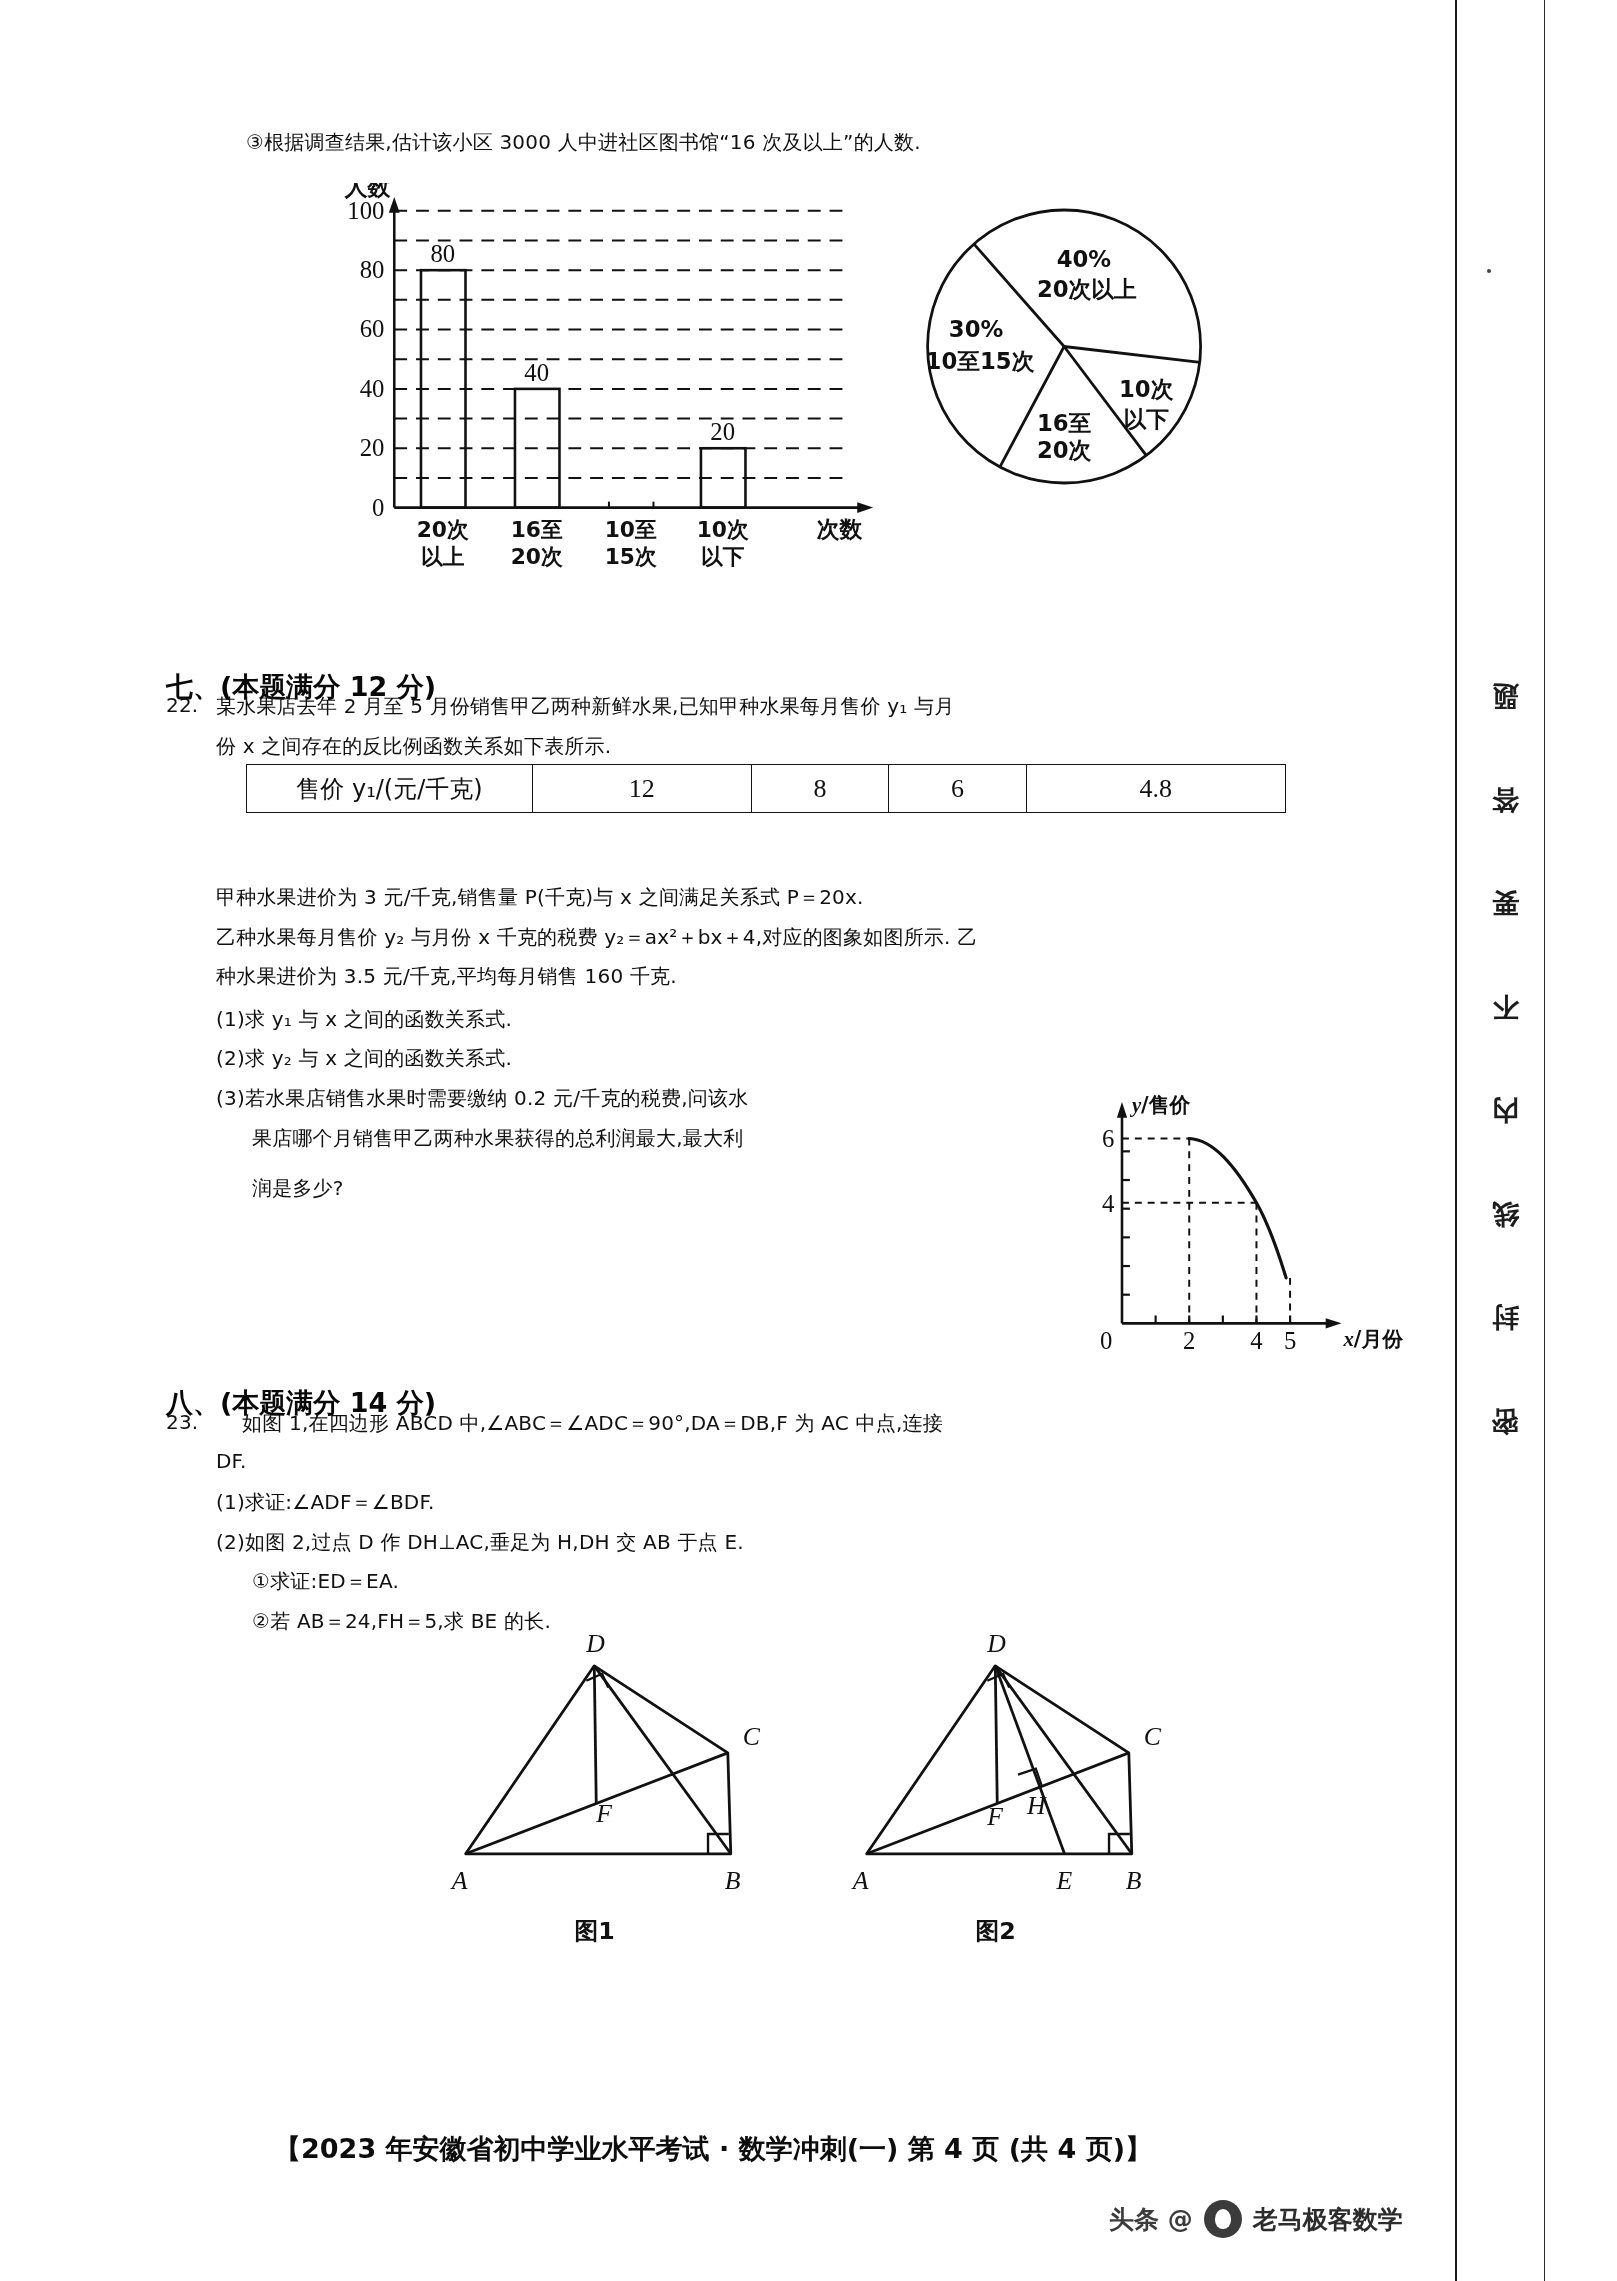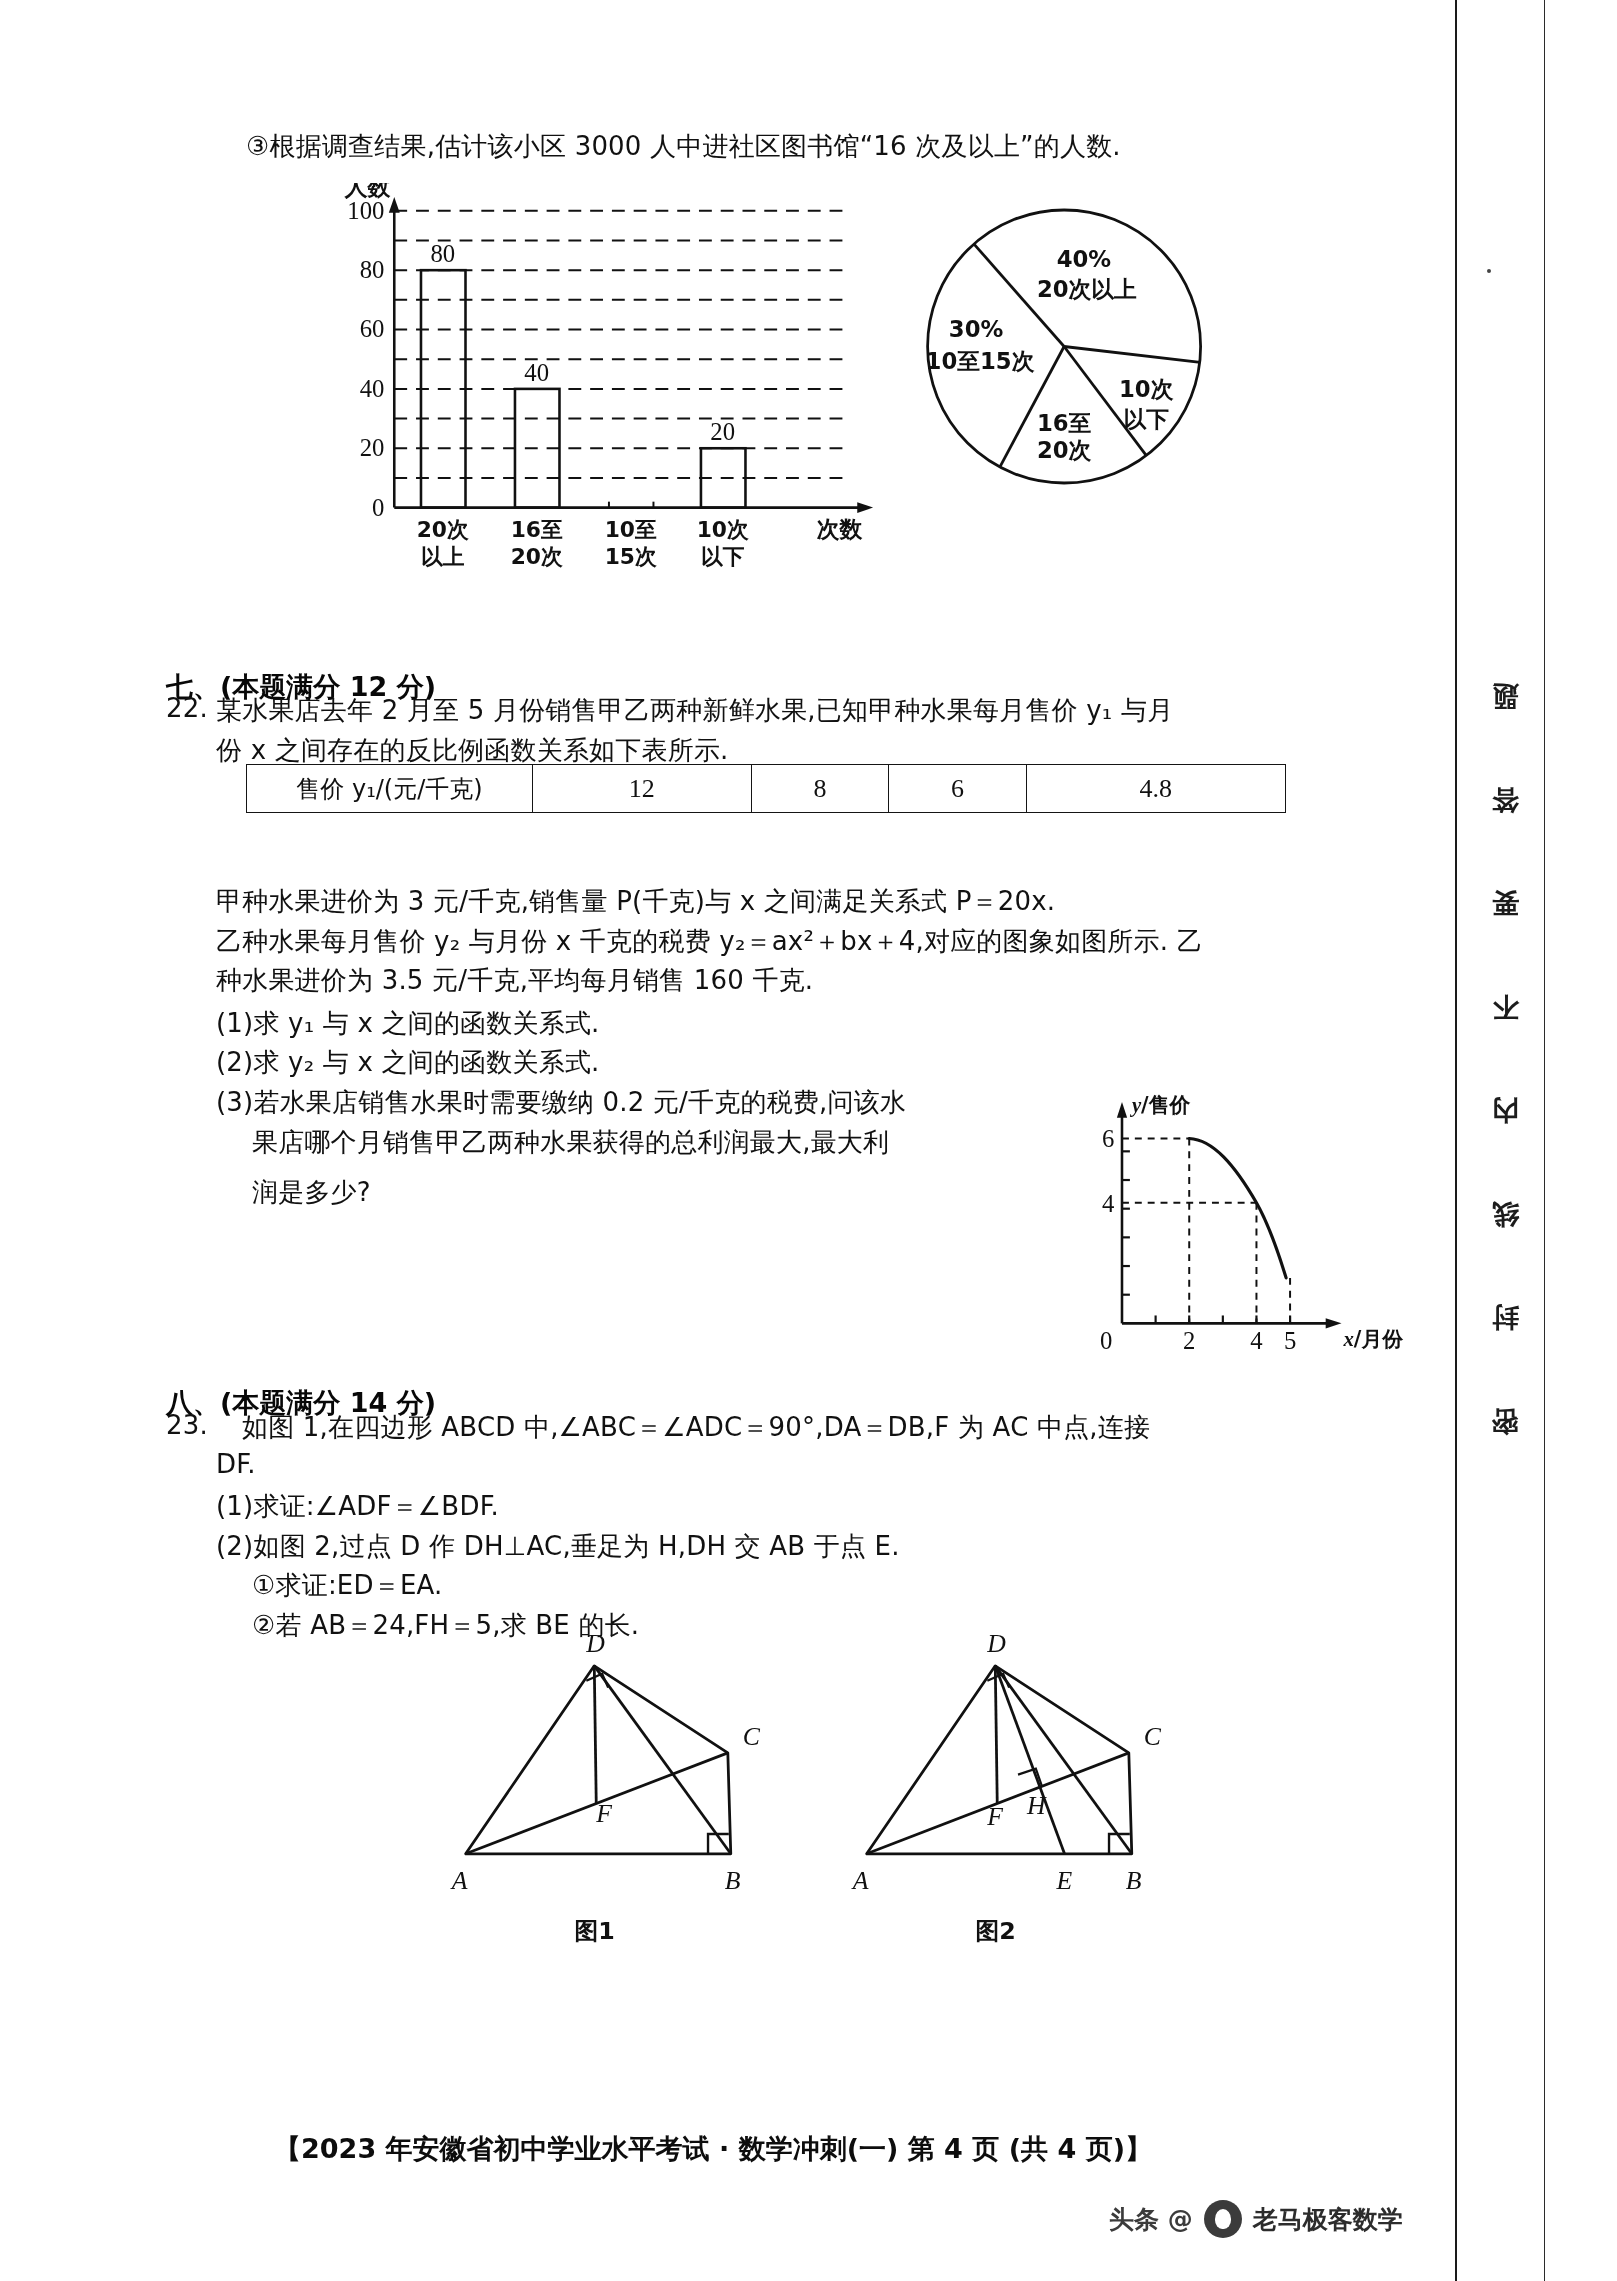--- a/index.html
+++ b/index.html
@@ -63,21 +63,21 @@
     font-family:"DejaVu Sans","Liberation Sans",sans-serif;
     font-weight:700;
     font-size:27px;
     color:#080808;
     margin-top:21px;
   }
 
   .body-text{
     position:absolute;
     font-family:"DejaVu Sans","Liberation Sans",sans-serif;
-    font-size:26px;
+    font-size:20px;
     font-weight:500;
     color:#111;
     letter-spacing:0.2px;
     white-space:nowrap;
   }
 
   
   #bar-chart{position:absolute;left:327px;top:183px;width:554px;height:391px;}
   #pie-chart{position:absolute;left:891px;top:193px;width:366px;height:307px;}
 

